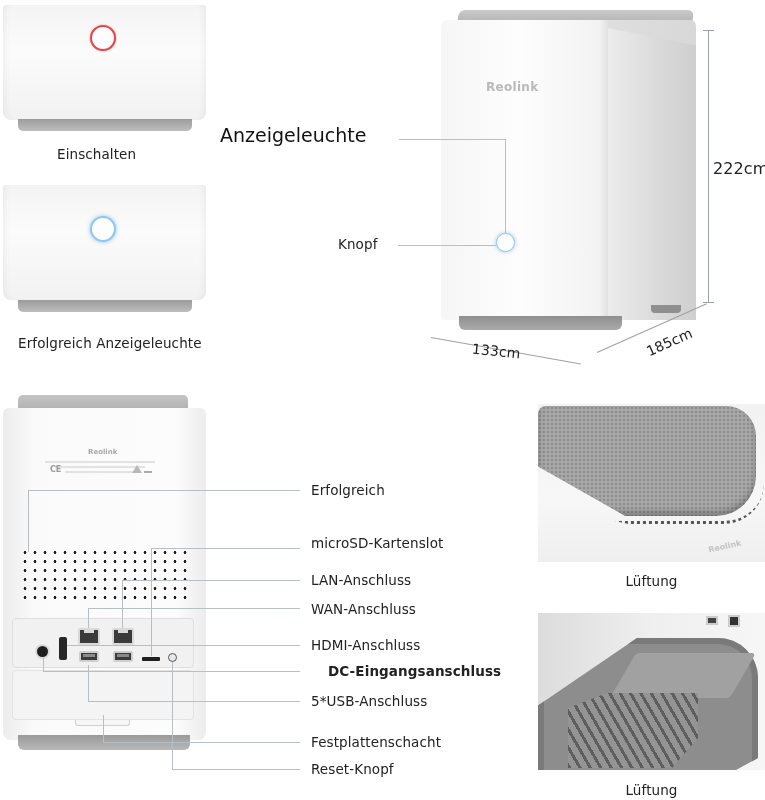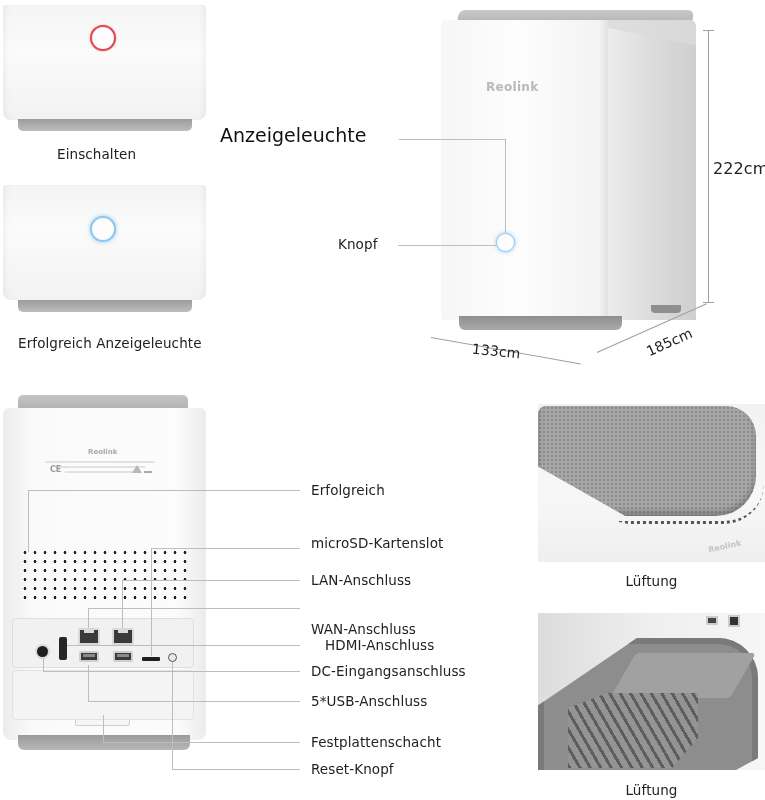--- a/index.html
+++ b/index.html
@@ -249,23 +249,23 @@
 
   <div class="line-v" style="left:103px; top:715px; height:27px;"></div>
   <div class="line-h" style="left:103px; top:742px; width:197px;"></div>
 
   <div class="line-v" style="left:172px; top:662px; height:107px;"></div>
   <div class="line-h" style="left:172px; top:769px; width:128px;"></div>
 
   <div class="lbl" style="left:311px; top:482px;">Erfolgreich</div>
   <div class="lbl" style="left:311px; top:535px;">microSD-Kartenslot</div>
   <div class="lbl" style="left:311px; top:572px;">LAN-Anschluss</div>
-  <div class="lbl" style="left:311px; top:601px;margin-top:20px;">WAN-Anschluss</div>
-  <div class="lbl" style="left:325px; top:637px;">HDMI-Anschluss</div>
-  <div class="lbl" style="left:311px; top:663px;">DC-Eingangsanschluss</div>
+  <div class="lbl" style="left:311px; top:601px;">WAN-Anschluss</div>
+  <div class="lbl" style="left:311px; top:637px;">HDMI-Anschluss</div>
+  <div class="lbl" style="left:328px; top:663px;font-weight:bold;">DC-Eingangsanschluss</div>
   <div class="lbl" style="left:311px; top:693px;">5*USB-Anschluss</div>
   <div class="lbl" style="left:311px; top:734px;">Festplattenschacht</div>
   <div class="lbl" style="left:311px; top:761px;">Reset-Knopf</div>
 </div>
 
 <div>
   <div class="vent-top-photo">
     <div class="vent-top-edge"></div>
     <div class="vent-top-surface"></div>
     <div class="abs" style="left:170px; top:138px; font-size:8px; color:#c4c4c4; font-weight:bold; transform:rotate(-12deg);">Reolink</div>

